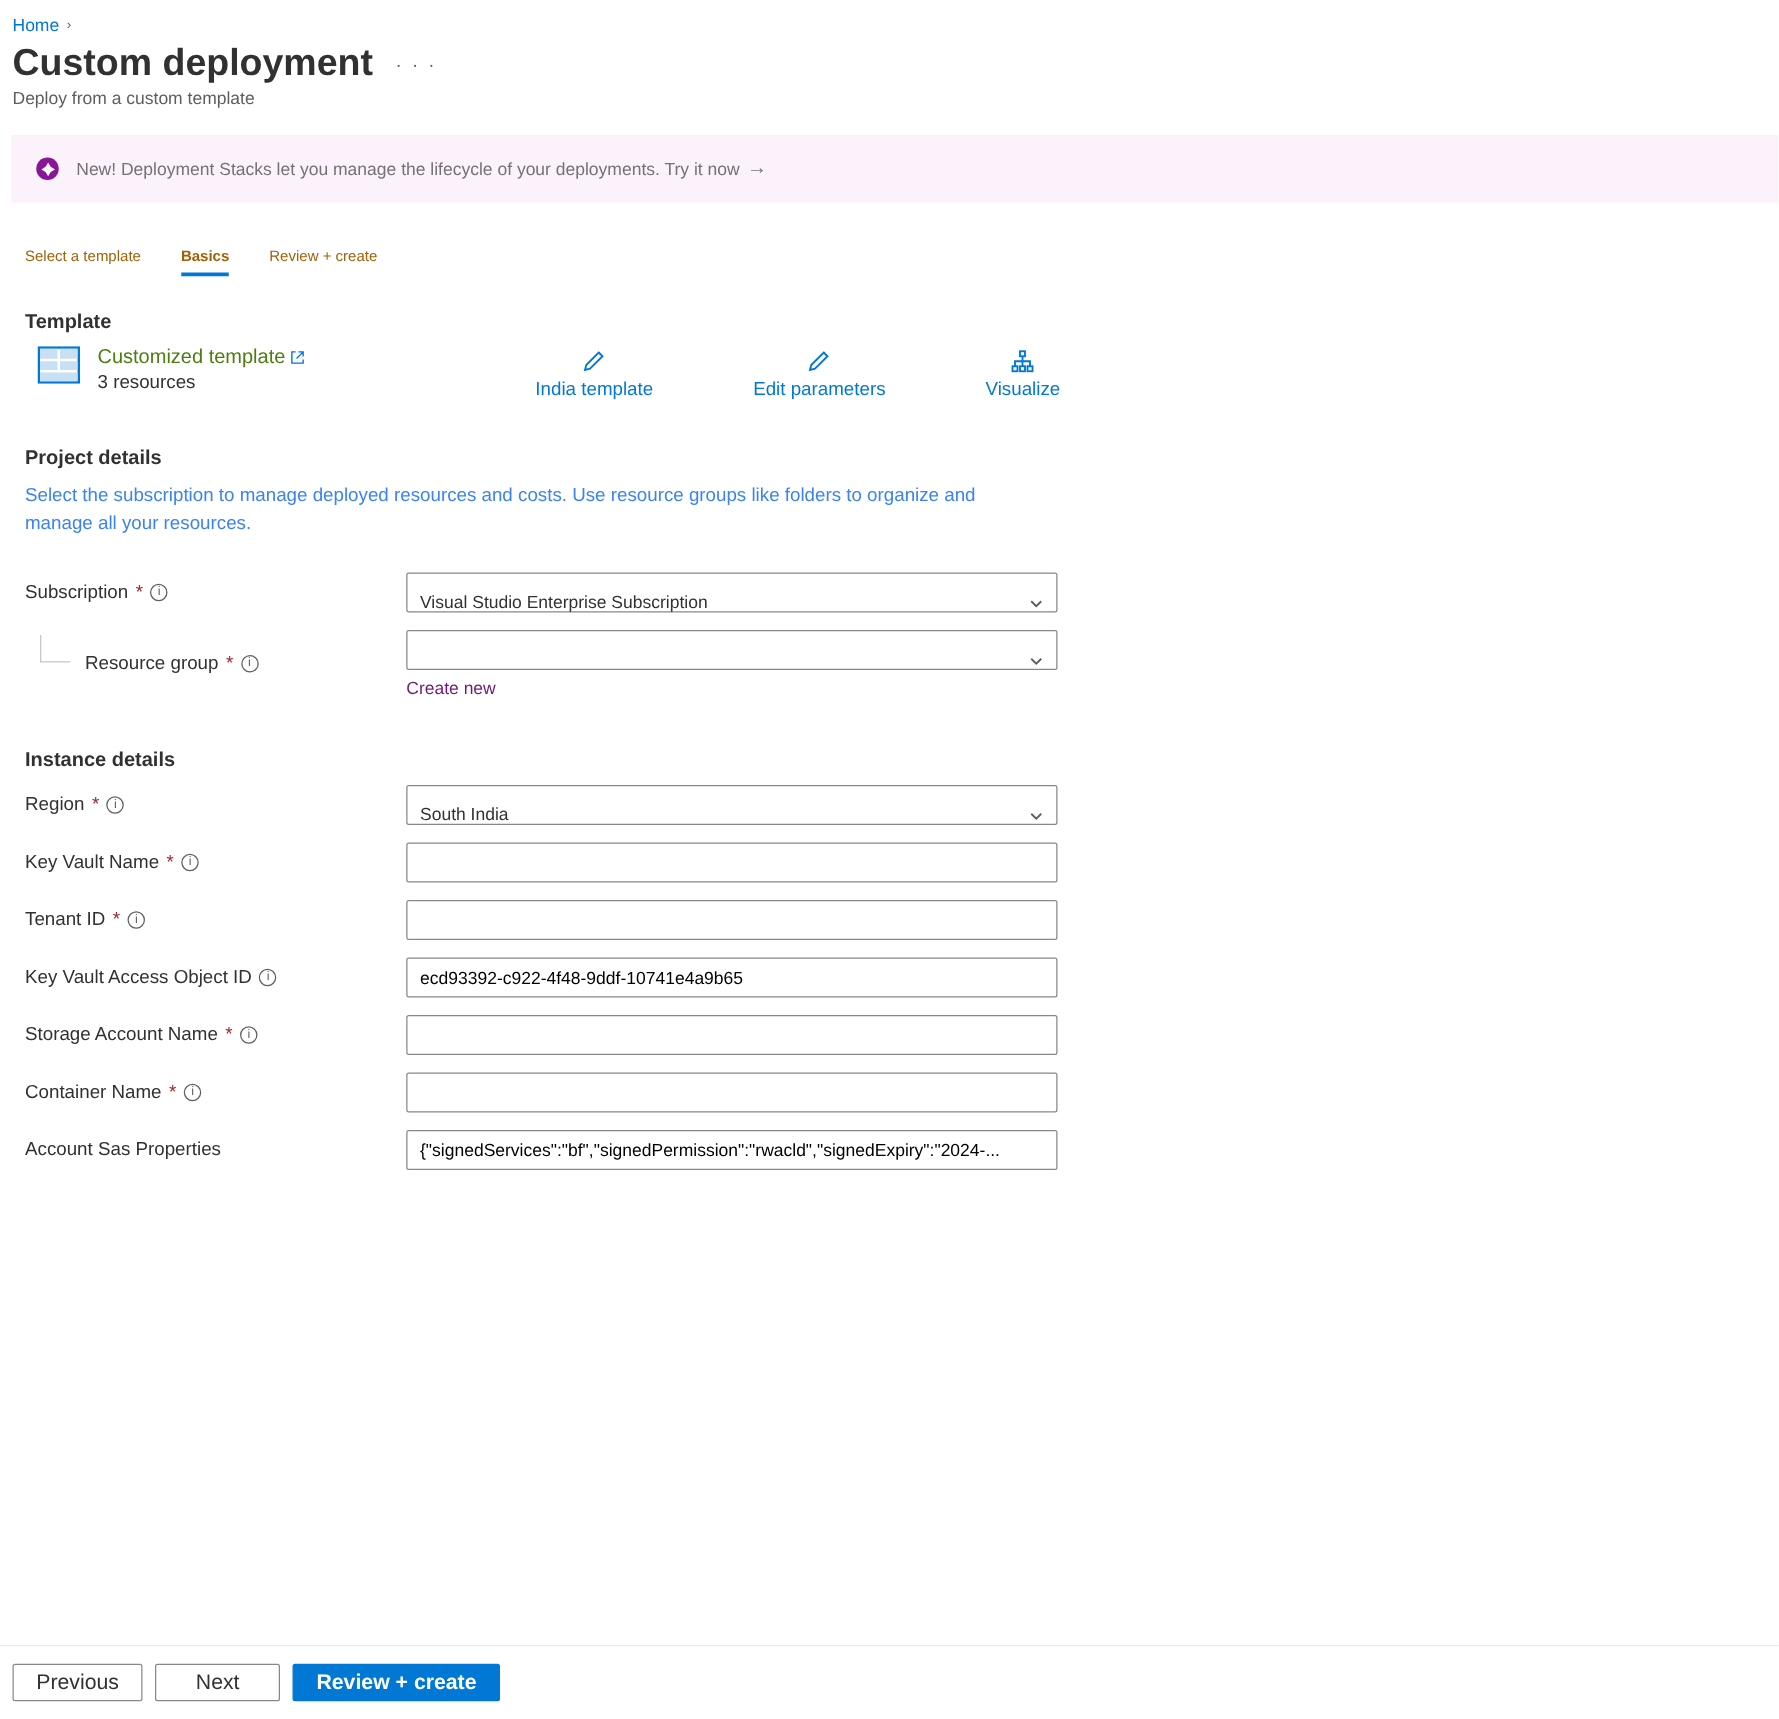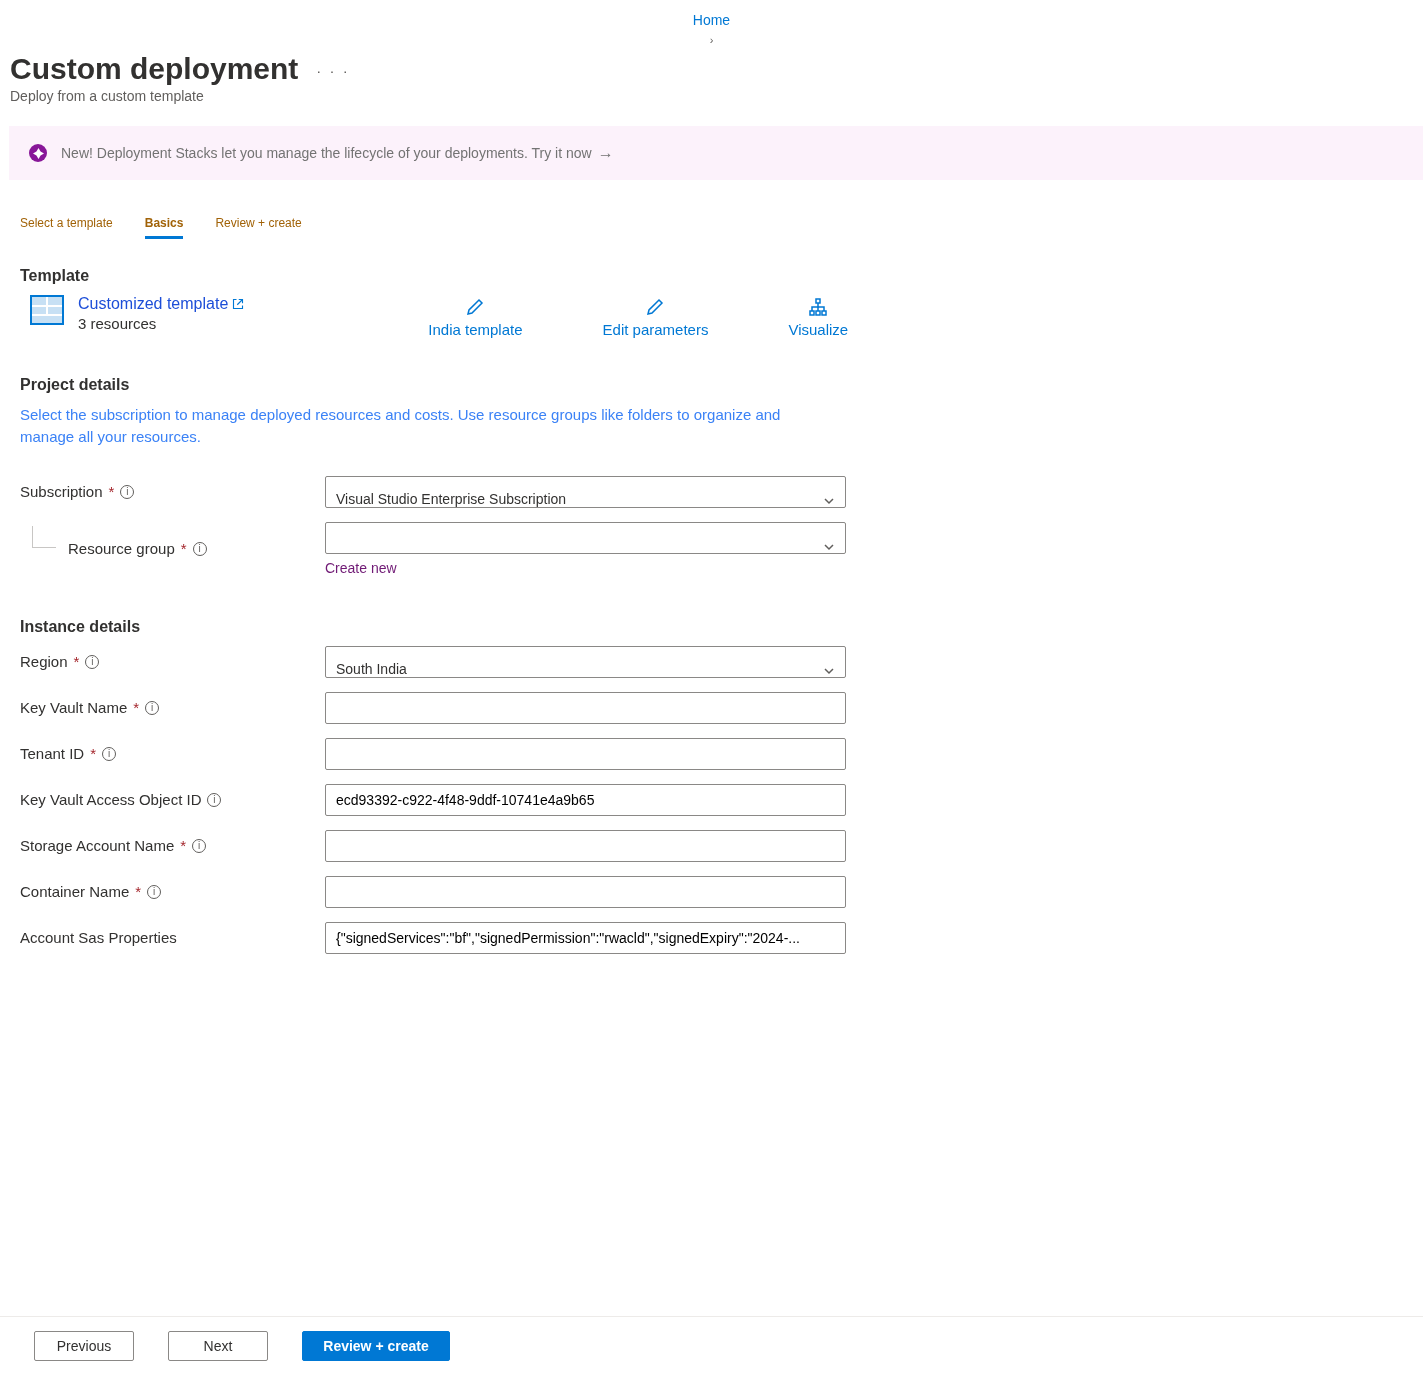--- a/index.html
+++ b/index.html
@@ -19,21 +19,20 @@
   }
   .content {
     padding: 12px 10px 0 10px;
   }
   .breadcrumb {
     font-size: 14px;
     display: flex;
     align-items: center;
     gap: 6px;
     margin-bottom: 4px;
-    flex-direction: column;
   }
   .breadcrumb a { color: #0078d4; text-decoration: none; cursor: pointer; }
   .breadcrumb .chevron { color: #605e5c; font-size: 11px; }
   .title-row {
     display: flex;
     align-items: flex-start;
     gap: 18px;
   }
   h1.page-title {
     font-size: 30px;
@@ -112,21 +111,21 @@
     gap: 14px;
     padding-left: 20px;
     margin-bottom: 38px;
   }
   .template-icon {
     width: 34px;
     height: 30px;
     flex-shrink: 0;
   }
   .template-info .link {
-    color: #1d4ed8;
+    color: #4d7c0f;
     text-decoration: none;
     font-size: 16px;
     cursor: pointer;
     display: inline-flex;
     align-items: center;
     gap: 4px;
   }
   .template-info .sub {
     color: #323130;
     font-size: 15px;
@@ -241,28 +240,27 @@
     border-top: 1px solid #edebe9;
     padding: 14px 10px 14px 10px;
     display: flex;
     gap: 10px;
     background: #fff;
   }
   .btn {
     height: 30px;
     padding: 0 18px;
     border-radius: 2px;
-    font-size: 14px;
+    font-size: 17px;
     font-family: inherit;
     cursor: pointer;
     display: inline-flex;
     align-items: center;
     justify-content: center;
     min-width: 100px;
-    margin-left: 24px;
   }
   .btn-default {
     background: #fff;
     border: 1px solid #8a8886;
     color: #323130;
   }
   .btn-primary {
     background: #0078d4;
     border: 1px solid #0078d4;
     color: #fff;

